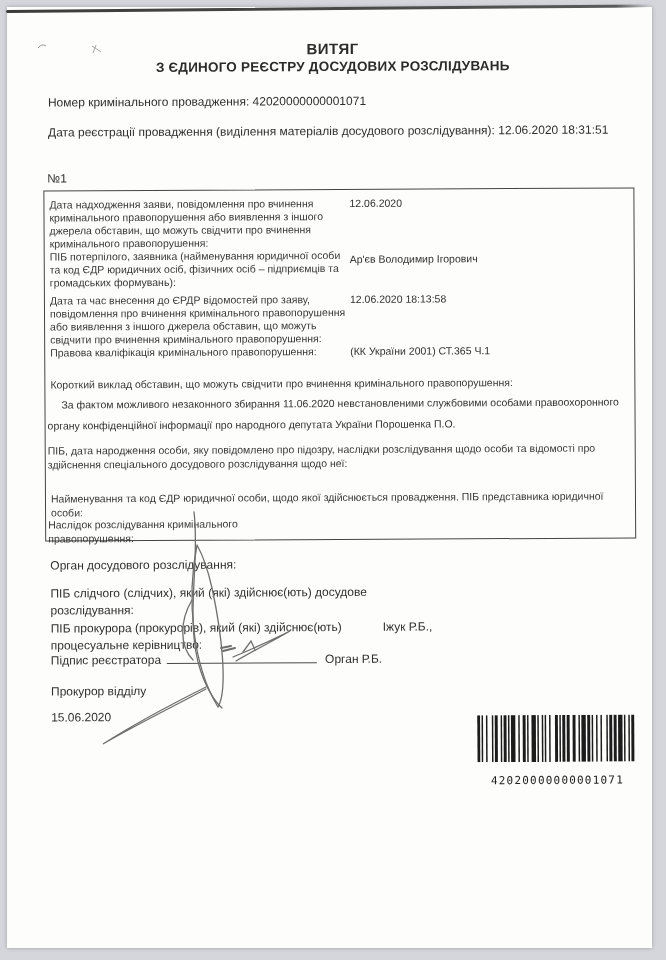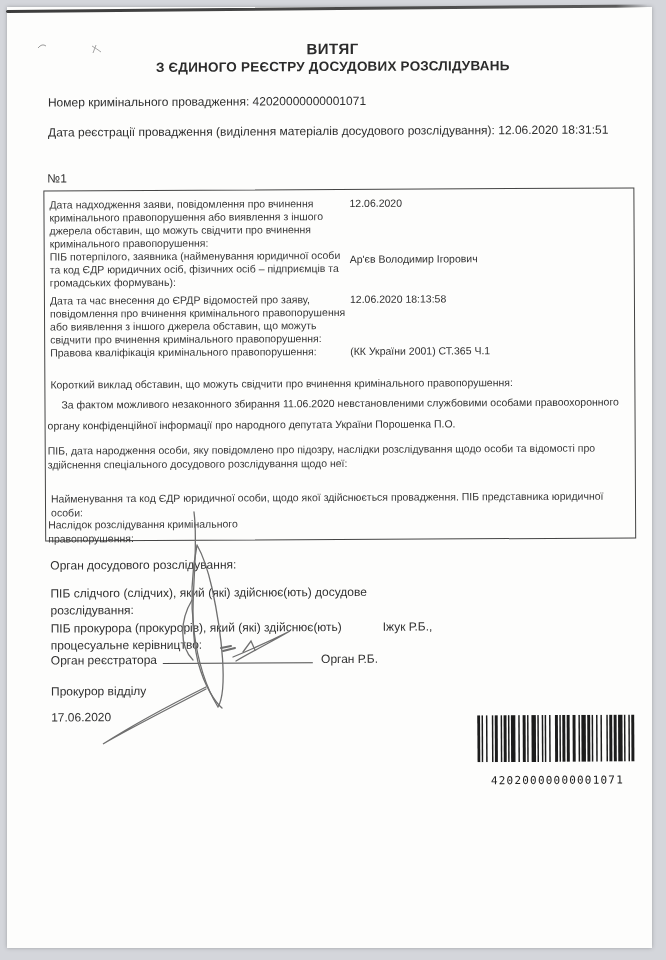--- a/index.html
+++ b/index.html
@@ -87,25 +87,25 @@
       <div class="abs full-row" style="left:5px;top:300px;width:582px;">Найменування та код ЄДР юридичної особи, щодо якої здійснюється провадження. ПІБ представника юридичної особи:</div>
       <div class="abs full-row" style="left:2px;top:326px;width:235px;">Наслідок розслідування кримінального правопорушення:</div>
     </div>
 
     <div class="abs foot" style="left:48px;top:556px;width:400px;">Орган досудового розслідування:</div>
     <div class="abs foot" style="left:48px;top:584px;width:378px;">ПІБ слідчого (слідчих), який (які) здійснює(ють) досудове розслідування:</div>
     <div class="abs foot" style="left:48px;top:619px;width:330px;">ПІБ прокурора (прокурорів), який (які) здійснює(ють) процесуальне керівництво:</div>
     <div class="abs foot" style="left:380px;top:619px;width:200px;">Іжук Р.Б.,</div>
 
     <div class="abs foot" style="left:48px;top:650px;width:500px;">
-      <span>Орган реєстратора</span><span class="sig-line"></span><span>Орган Р.Б.</span>
+      <span>Підпис реєстратора</span><span class="sig-line"></span><span>Орган Р.Б.</span>
     </div>
 
     <div class="abs foot" style="left:48px;top:682px;">Прокурор відділу</div>
-    <div class="abs foot" style="left:48px;top:708px;">17.06.2020</div>
+    <div class="abs foot" style="left:48px;top:708px;">15.06.2020</div>
 
     <div class="barcode-wrap">
       <svg class="barcode-svg" viewBox="0 0 109 40" preserveAspectRatio="none">
           <rect x="0" y="0" width="2" height="40"></rect>
           <rect x="3" y="0" width="1" height="40"></rect>
           <rect x="6" y="0" width="1" height="40"></rect>
           <rect x="10" y="0" width="1" height="40"></rect>
           <rect x="12" y="0" width="2" height="40"></rect>
           <rect x="16" y="0" width="1" height="40"></rect>
           <rect x="18" y="0" width="2" height="40"></rect>

